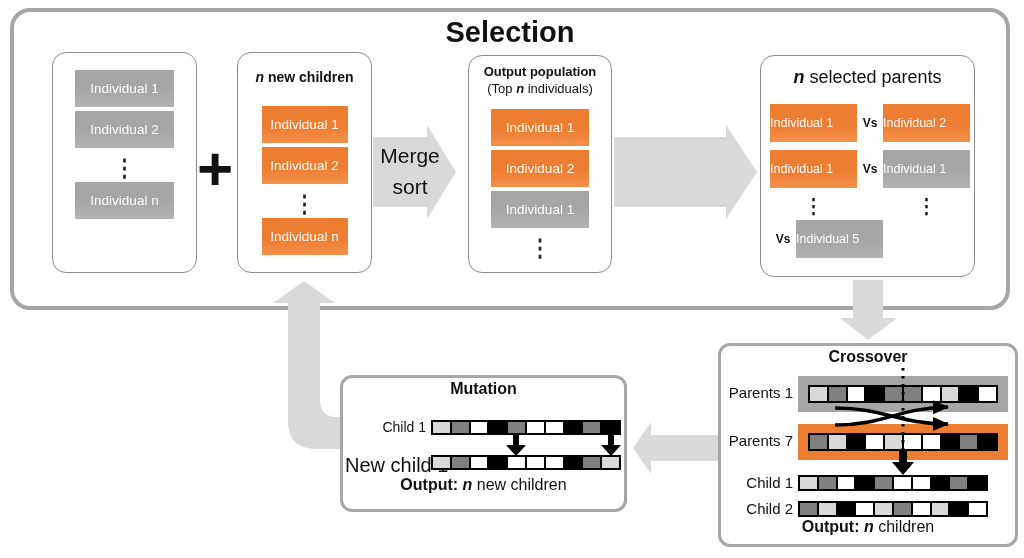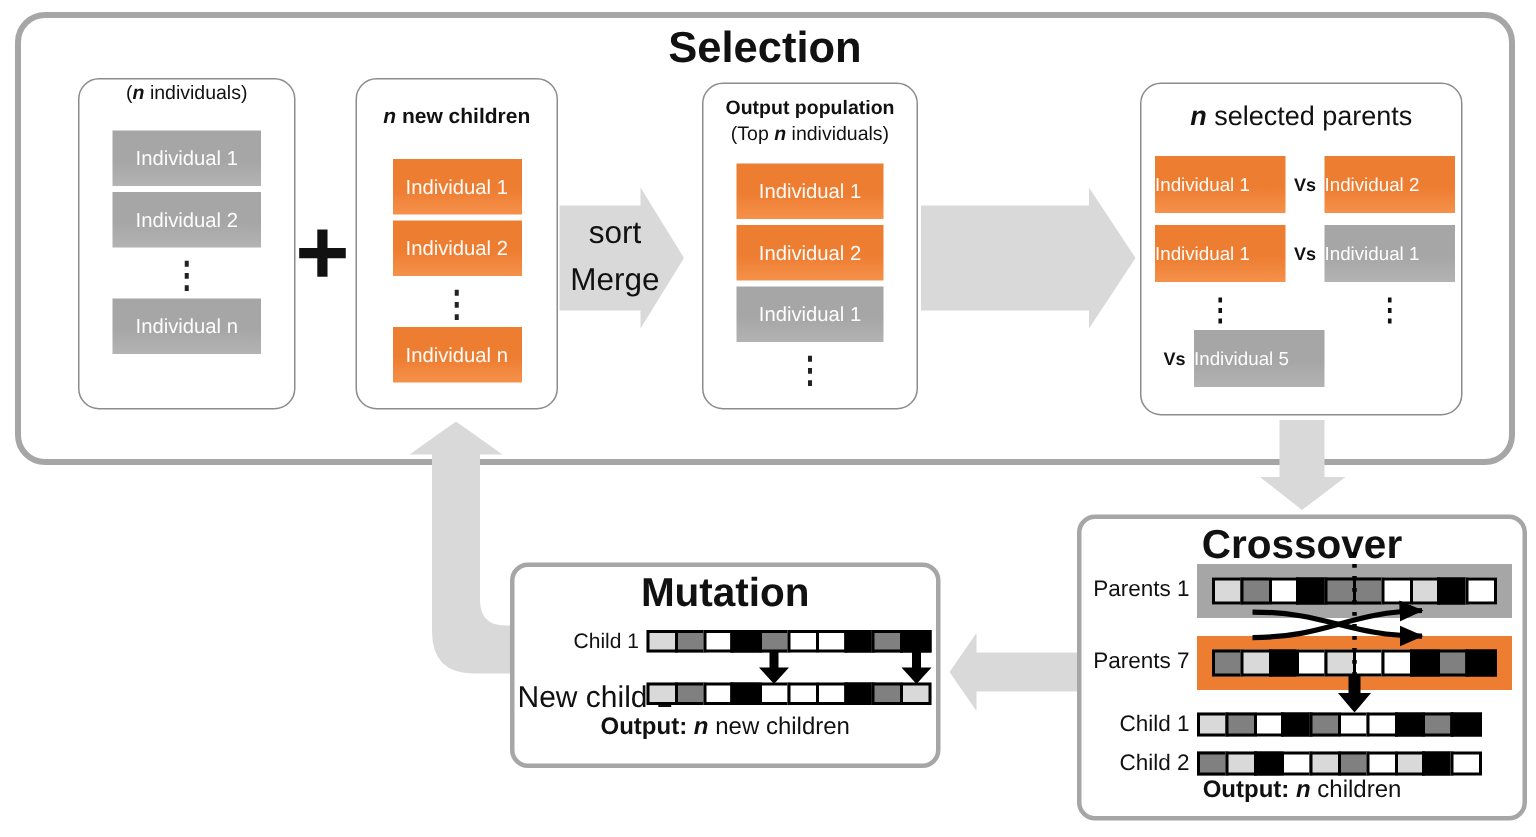--- a/index.html
+++ b/index.html
@@ -9,21 +9,21 @@
   
   .sel-box { position:absolute; left:10px; top:8px; width:1000px; height:302px;
              border:4px solid #a6a6a6; border-radius:20px; box-sizing:border-box; background:#fff; }
   .phase-title { text-align:center; font-weight:bold; }
   .sel-title { font-size:29px; margin-top:4px; }
 
   .round-box { position:absolute; background:#fff; border:3px solid #a6a6a6; border-radius:12px;
                box-sizing:border-box; z-index:1; }
   .xo-box { left:718px; top:343px; width:300px; height:204px; }
   .mu-box { left:340px; top:375px; width:287px; height:137px; }
-  .xo-title,.mu-title { font-size:27px; margin-top:2px; }
+  .xo-title,.mu-title { font-size:16px; margin-top:2px; }
 
   
   .pop-box { position:absolute; background:#fff; border:1.5px solid #8c8c8c; border-radius:14px;
              box-sizing:border-box; text-align:center; z-index:1; }
   .pop-title { font-weight:bold; font-size:13px; line-height:17px; margin-top:7px; }
   .pop-sub { font-size:13px; line-height:17px; }
   .bi { font-style:italic; font-weight:bold; }
 
   .indiv { color:rgba(255,255,255,0.96); font-size:13.5px; height:37px; line-height:37px;
            margin:0 auto 4px auto; overflow:hidden; white-space:nowrap; }
@@ -75,40 +75,39 @@
 </head>
 <body>
 
 <div class="stage">
 
   <div class="sel-box">
     <div class="phase-title sel-title">Selection</div>
   </div>
 
   <div class="pop-box" style="left:52px;top:52px;width:145px;height:221px">
-    <div class="pop-sub"><span>(</span><span class="bi">n</span><span> individuals)</span></div>
     <div class="indiv w99 mt17 gray">Individual 1</div>
     <div class="indiv w99 gray">Individual 2</div>
     <div class="vdots">⋮</div>
     <div class="indiv w99 gray">Individual n</div>
   </div>
 
   <div class="plus">+</div>
 
   <div class="pop-box" style="left:237px;top:52px;width:135px;height:221px">
     <div class="pop-title nc-title"><span class="bi">n</span><span> new children</span></div>
     <div class="indiv w86 mt20 orange">Individual 1</div>
     <div class="indiv w86 orange">Individual 2</div>
     <div class="vdots">⋮</div>
     <div class="indiv w86 orange">Individual n</div>
   </div>
 
   <div class="arrow-label" style="left:364px;top:140px;width:92px">
+    <div>Merge</div>
     <div>sort</div>
-    <div>Merge</div>
   </div>
 
   <div class="pop-box" style="left:468px;top:55px;width:144px;height:218px">
     <div class="pop-title">Output population</div>
     <div class="pop-sub"><span>(Top </span><span class="bi">n</span><span> individuals)</span></div>
     <div class="indiv w98 mt12 orange">Individual 1</div>
     <div class="indiv w98 orange">Individual 2</div>
     <div class="indiv w98 gray">Individual 1</div>
     <div class="vdots">⋮</div>
   </div>

